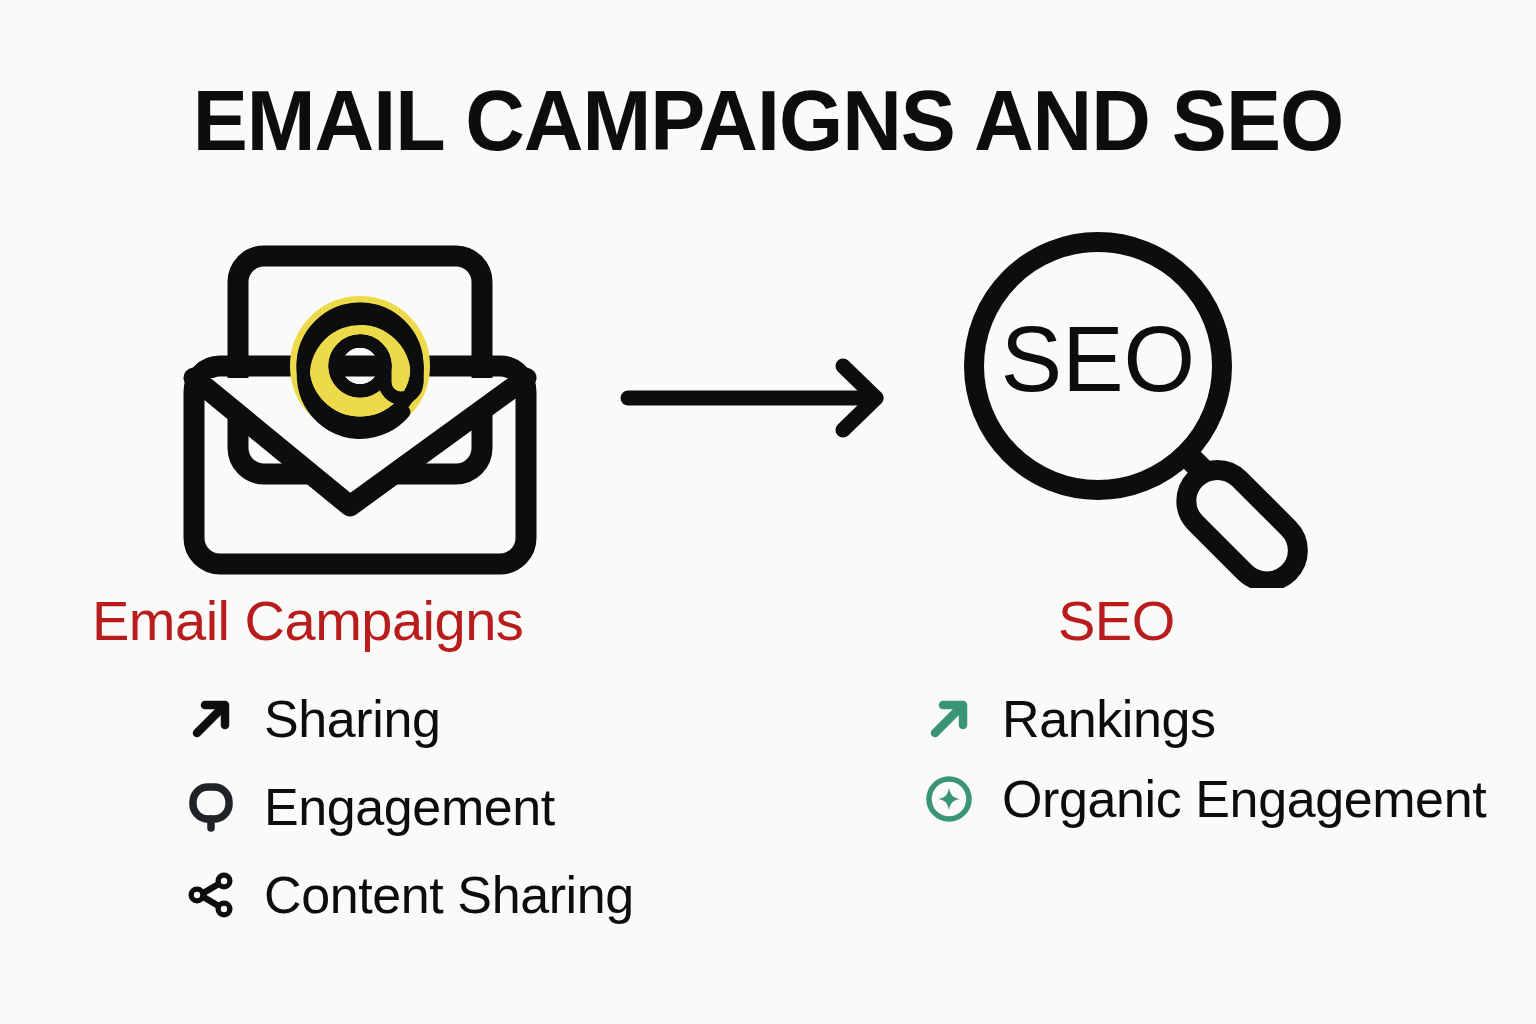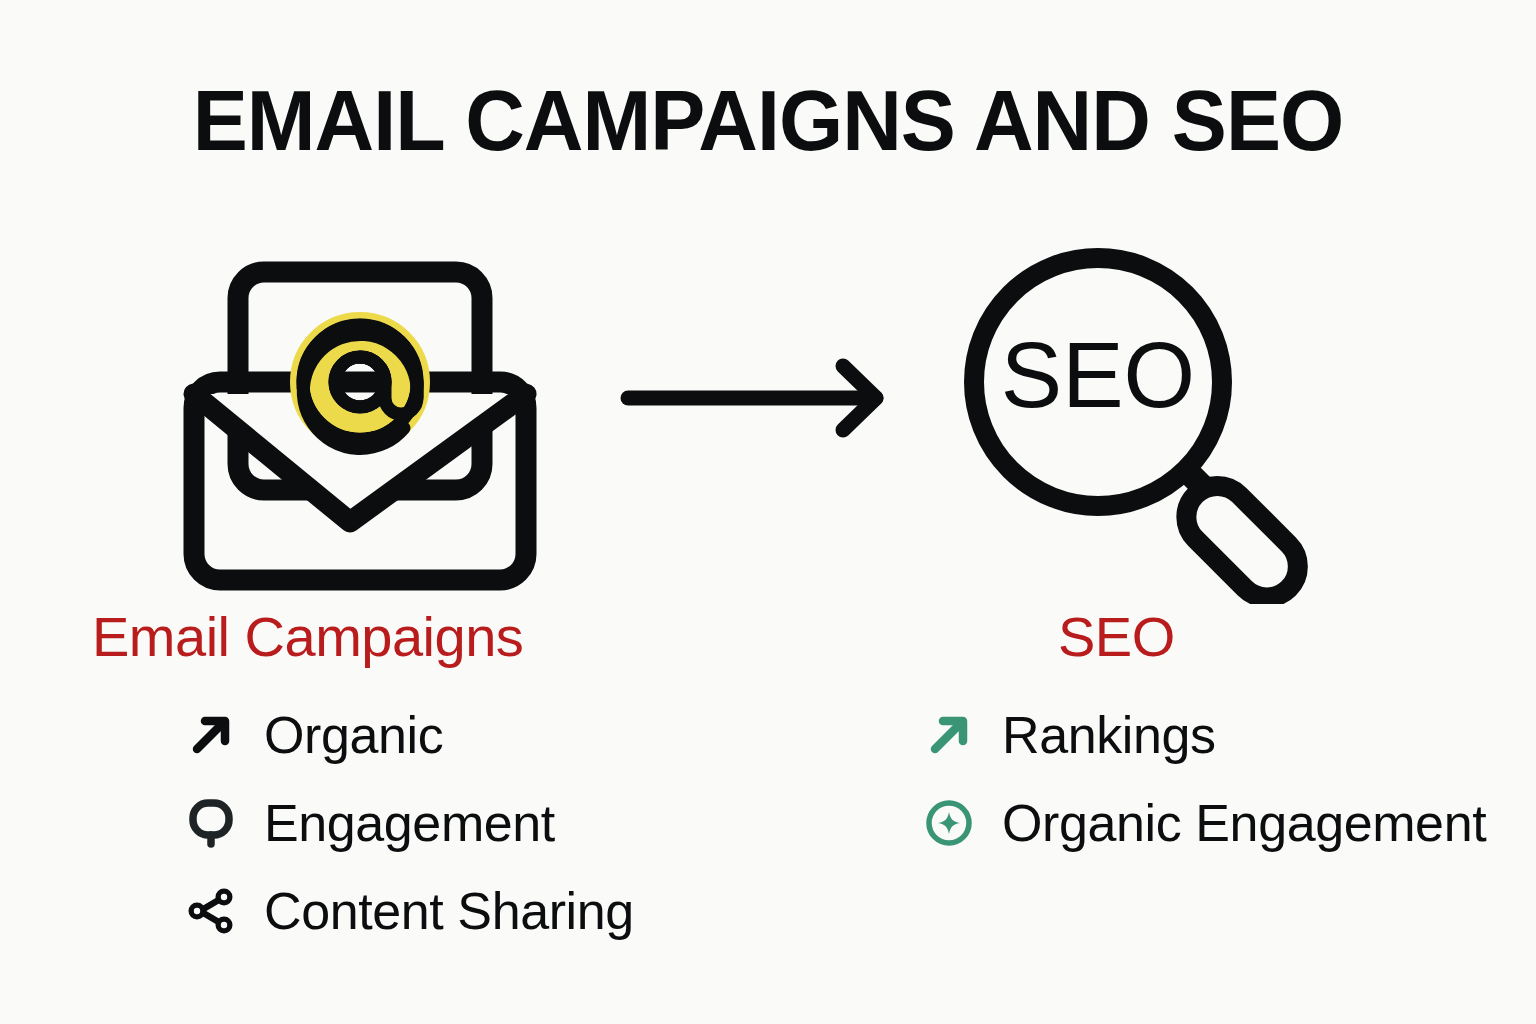--- a/index.html
+++ b/index.html
@@ -29,21 +29,21 @@
     letter-spacing: -1px;
     color: #0B0D0E;
     transform: scaleX(0.96);
     transform-origin: 50% 50%;
     white-space: nowrap;
   }
 
   
   .col {
     position: absolute;
-    top: 244px;
+    top: 228px;
   }
   .col-left  { left: 72px;  width: 600px; }
   .col-right { left: 900px; width: 600px; }
 
   .icon-stage {
     position: relative;
     height: 352px;
   }
   .icon-stage-left  { width: 600px; }
   .icon-stage-right { width: 600px; }
@@ -72,21 +72,21 @@
   .label-left  { text-align: left;  padding-left: 20px; }
   .label-right { text-align: left;  padding-left: 158px; }
 
   
   .bullets {
     margin-top: 36px;
     display: flex;
     flex-direction: column;
   }
   .bullets-left  { padding-left: 112px; gap: 26px; }
-  .bullets-right { padding-left: 22px;  gap: 26px; justify-content: center; }
+  .bullets-right { padding-left: 22px;  gap: 18px; justify-content: center; }
 
   .bullet {
     display: flex;
     align-items: center;
     gap: 26px;
     height: 62px;
   }
   .bullet-icon {
     width: 54px;
     height: 54px;
@@ -146,21 +146,21 @@
 
   <div class="bullets bullets-left">
 
     <div class="bullet">
       <span class="bullet-icon">
         <svg width="50" height="50" viewBox="0 0 50 50" fill="none" xmlns="http://www.w3.org/2000/svg">
           <path d="M11 39 L38 12" stroke="#0B0D0E" stroke-width="8.5" stroke-linecap="round"></path>
           <path d="M19 11 L39 11 L39 31" stroke="#0B0D0E" stroke-width="8.5" stroke-linecap="round" stroke-linejoin="round" fill="none"></path>
         </svg>
       </span>
-      <span class="bullet-text">Organic</span>
+      <span class="bullet-text">Sharing</span>
     </div>
 
     <div class="bullet">
       <span class="bullet-icon">
         <svg width="50" height="50" viewBox="0 0 50 50" fill="none" xmlns="http://www.w3.org/2000/svg">
           <rect x="7" y="5" width="36" height="32" rx="15" ry="15" stroke="#1E2426" stroke-width="7.5" fill="none"></rect>
           <path d="M25 37 L25 46" stroke="#1E2426" stroke-width="7.5" stroke-linecap="round"></path>
         </svg>
       </span>
       <span class="bullet-text">Engagement</span>

